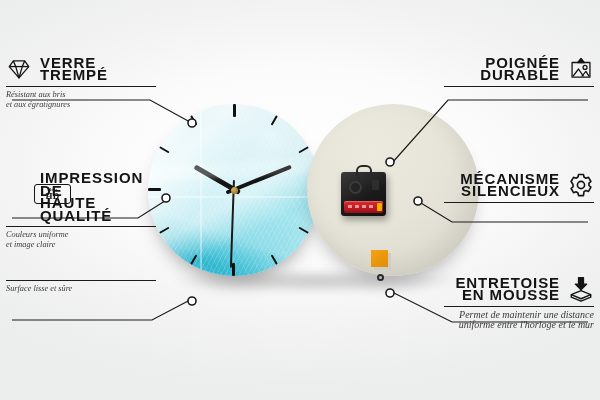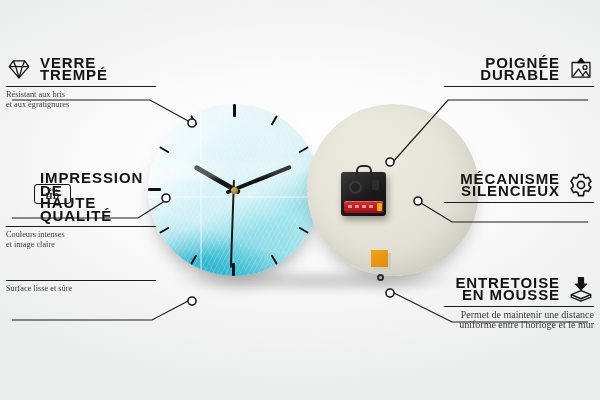--- a/index.html
+++ b/index.html
@@ -89,21 +89,21 @@
   
   svg.lines { position:absolute; inset:0; width:600px; height:400px; }
   .callout { position:absolute; width:150px; }
   .callout.left  { left:6px;  text-align:left; }
   .callout.right { left:444px; text-align:right; }
   .co-head { display:flex; align-items:center; gap:8px; }
   .callout.right .co-head { flex-direction:row-reverse; }
   .co-title { font-family:Liberation Sans, sans-serif; font-weight:700; font-size:15px;
     letter-spacing:.9px; line-height:12.5px; color:#141414; text-transform:uppercase; }
   .co-rule { height:1.2px; background:#1b1b1b; margin:4px 0 3px; }
-  .co-sub { font-family:"Liberation Serif", serif; font-size:8.3px; line-height:10px; color:#3a3a3a; }
+  .co-sub { font-family:"Liberation Serif", serif; font-size:8.3px; line-height:10px; color:#3a3a3a;font-style:italic; }
   .ico { width:26px; height:26px; flex:0 0 26px; color:#141414; }
   .ico svg { width:100%; height:100%; display:block; }
   .hd-box { width:37px; height:20px; border:1.6px solid #141414; border-radius:3px;
     display:flex; flex-direction:column; align-items:center; justify-content:center; line-height:1;margin-left:28px; }
   .hd-box .u { font-size:4px; font-weight:700; letter-spacing:.3px; }
   .hd-box .h { font-size:9px; font-weight:700; letter-spacing:.2px; }
 </style>
 </head>
 <body>
 
@@ -220,21 +220,21 @@
           <span class="h">HD</span>
         </span>
       </span>
       <span class="co-title">
         <span>IMPRESSION DE</span><br>
         <span>HAUTE QUALITÉ</span>
       </span>
     </div>
     <div class="co-rule"></div>
     <div class="co-sub">
-      <span>Couleurs intenses</span><br>
+      <span>Couleurs uniforme</span><br>
       <span>et image claire</span>
     </div>
   </div>
 
   <div class="callout left" style="top:276px">
     <div class="co-rule"></div>
     <div class="co-sub">
       <span>Surface lisse et sûre</span>
     </div>
   </div>

